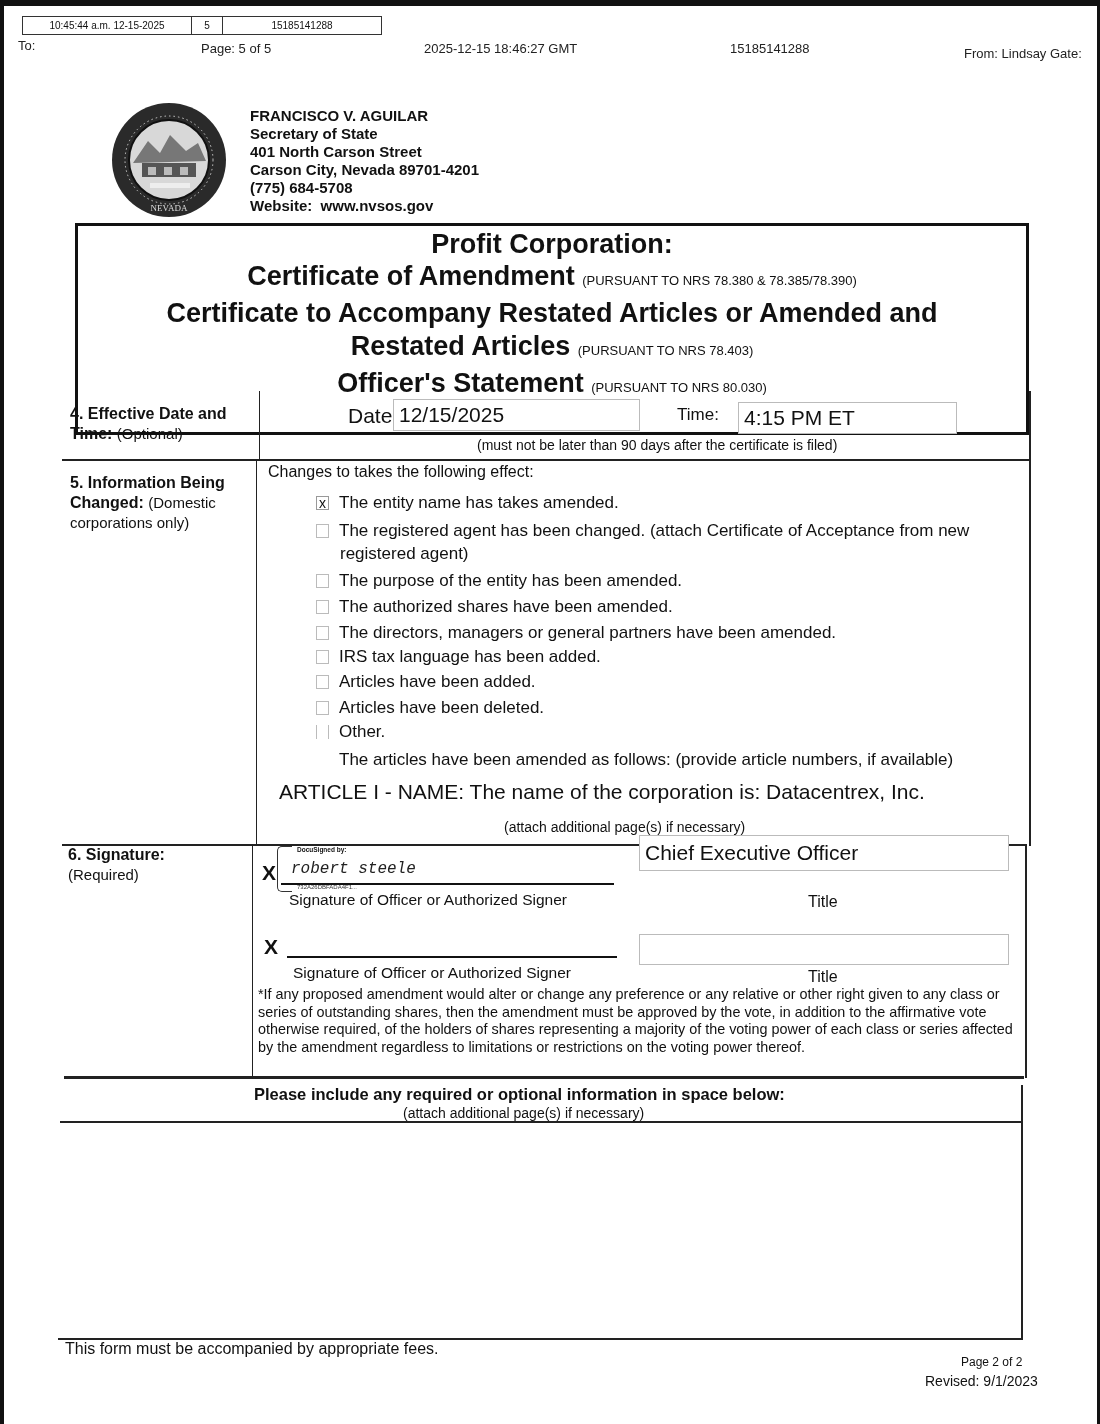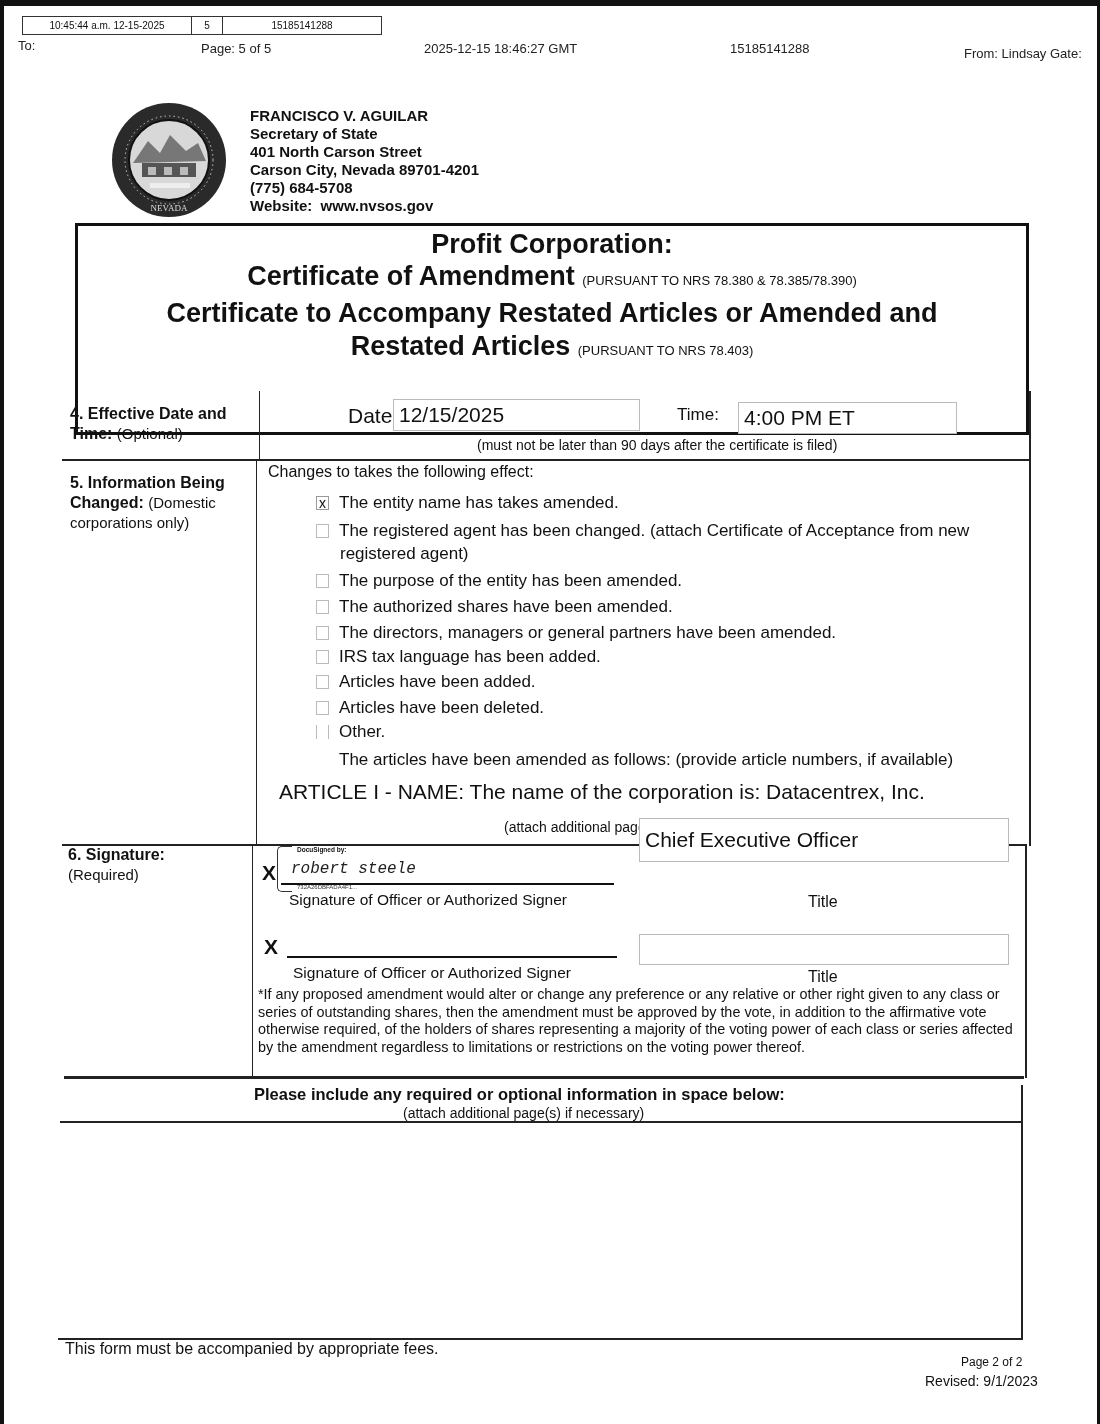--- a/index.html
+++ b/index.html
@@ -88,20 +88,23 @@
 
 <div class="abs title-box">
   <div class="t1">Profit Corporation:</div>
   <div class="t2">
     <span>Certificate of Amendment</span> <small>(PURSUANT TO NRS 78.380 &amp; 78.385/78.390)</small>
   </div>
   <div class="t2">Certificate to Accompany Restated Articles or Amended and</div>
   <div class="t2">
     <span>Restated Articles</span> <small>(PURSUANT TO NRS 78.403)</small>
   </div>
+  <div class="t2">
+    <span>Officer's Statement</span> <small>(PURSUANT TO NRS 80.030)</small>
+  </div>
 </div>
 
 <div class="abs grid-line" style="left:259px; top:391px; width:1px; height:70px"></div>
 <div class="abs grid-line" style="left:256px; top:461px; width:1px; height:385px"></div>
 <div class="abs grid-line" style="left:252px; top:846px; width:1px; height:232px"></div>
 <div class="abs grid-line" style="left:1029px; top:391px; width:2px; height:455px"></div>
 <div class="abs grid-line" style="left:1025px; top:846px; width:2px; height:232px"></div>
 <div class="abs grid-line" style="left:1021px; top:1085px; width:2px; height:255px"></div>
 <div class="abs grid-line" style="left:62px; top:459px; width:968px; height:2px"></div>
 <div class="abs grid-line" style="left:62px; top:837px; width:965px; height:2px; top:844px"></div>
@@ -112,21 +115,21 @@
 <div class="abs sec-label" style="left:70px; top:404px">
   <b>4. Effective Date and</b><br>
   <b>Time:</b> <span class="sub">(Optional)</span>
 </div>
 <div class="abs" style="left:348px; top:404px; font-size:21px">Date:</div>
 <div class="abs field-box" style="left:393px; top:399px; width:247px; height:32px">
   <span>12/15/2025</span>
 </div>
 <div class="abs" style="left:677px; top:405px; font-size:17px">Time:</div>
 <div class="abs field-box" style="left:738px; top:402px; width:219px; height:32px">
-  <span>4:00 PM ET</span>
+  <span>4:15 PM ET</span>
 </div>
 <div class="abs small" style="left:477px; top:437px">(must not be later than 90 days after the certificate is filed)</div>
 
 <div class="abs sec-label" style="left:70px; top:473px">
   <b>5. Information Being</b><br>
   <b>Changed:</b> <span class="sub">(Domestic</span><br>
   <span class="sub">corporations only)</span>
 </div>
 <div class="abs" style="left:268px; top:463px; font-size:16px">Changes to takes the following effect:</div>
 
@@ -177,21 +180,21 @@
 </div>
 
 <div class="abs" style="left:262px; top:861px; font-size:21px; font-weight:bold">X</div>
 <div class="abs" style="left:277px; top:846px; width:14px; height:44px; border:1px solid #333; border-right:none; border-radius:5px 0 0 5px"></div>
 <div class="abs" style="left:297px; top:846px; font-size:6.5px; font-weight:bold">DocuSigned by:</div>
 <div class="abs" style="left:291px; top:860px; font-size:16px; font-style:italic; font-family:Liberation Mono, monospace; color:#222">robert steele</div>
 <div class="abs" style="left:297px; top:884px; font-size:6px; color:#333">732A26DBFADA4F1...</div>
 <div class="abs sig-line" style="left:281px; top:883px; width:333px; height:1.5px"></div>
 <div class="abs" style="left:289px; top:891px; font-size:15.5px">Signature of Officer or Authorized Signer</div>
 
-<div class="abs field-box" style="left:639px; top:818px; width:370px; height:44px">
+<div class="abs field-box" style="left:639px; top:835px; width:370px; height:36px">
   <span>Chief Executive Officer</span>
 </div>
 <div class="abs" style="left:808px; top:893px; font-size:16px">Title</div>
 
 <div class="abs" style="left:264px; top:935px; font-size:21px; font-weight:bold">X</div>
 <div class="abs sig-line" style="left:287px; top:956px; width:330px"></div>
 <div class="abs" style="left:293px; top:964px; font-size:15.5px">Signature of Officer or Authorized Signer</div>
 <div class="abs field-box" style="left:639px; top:934px; width:370px; height:31px">
   <span></span>
 </div>

